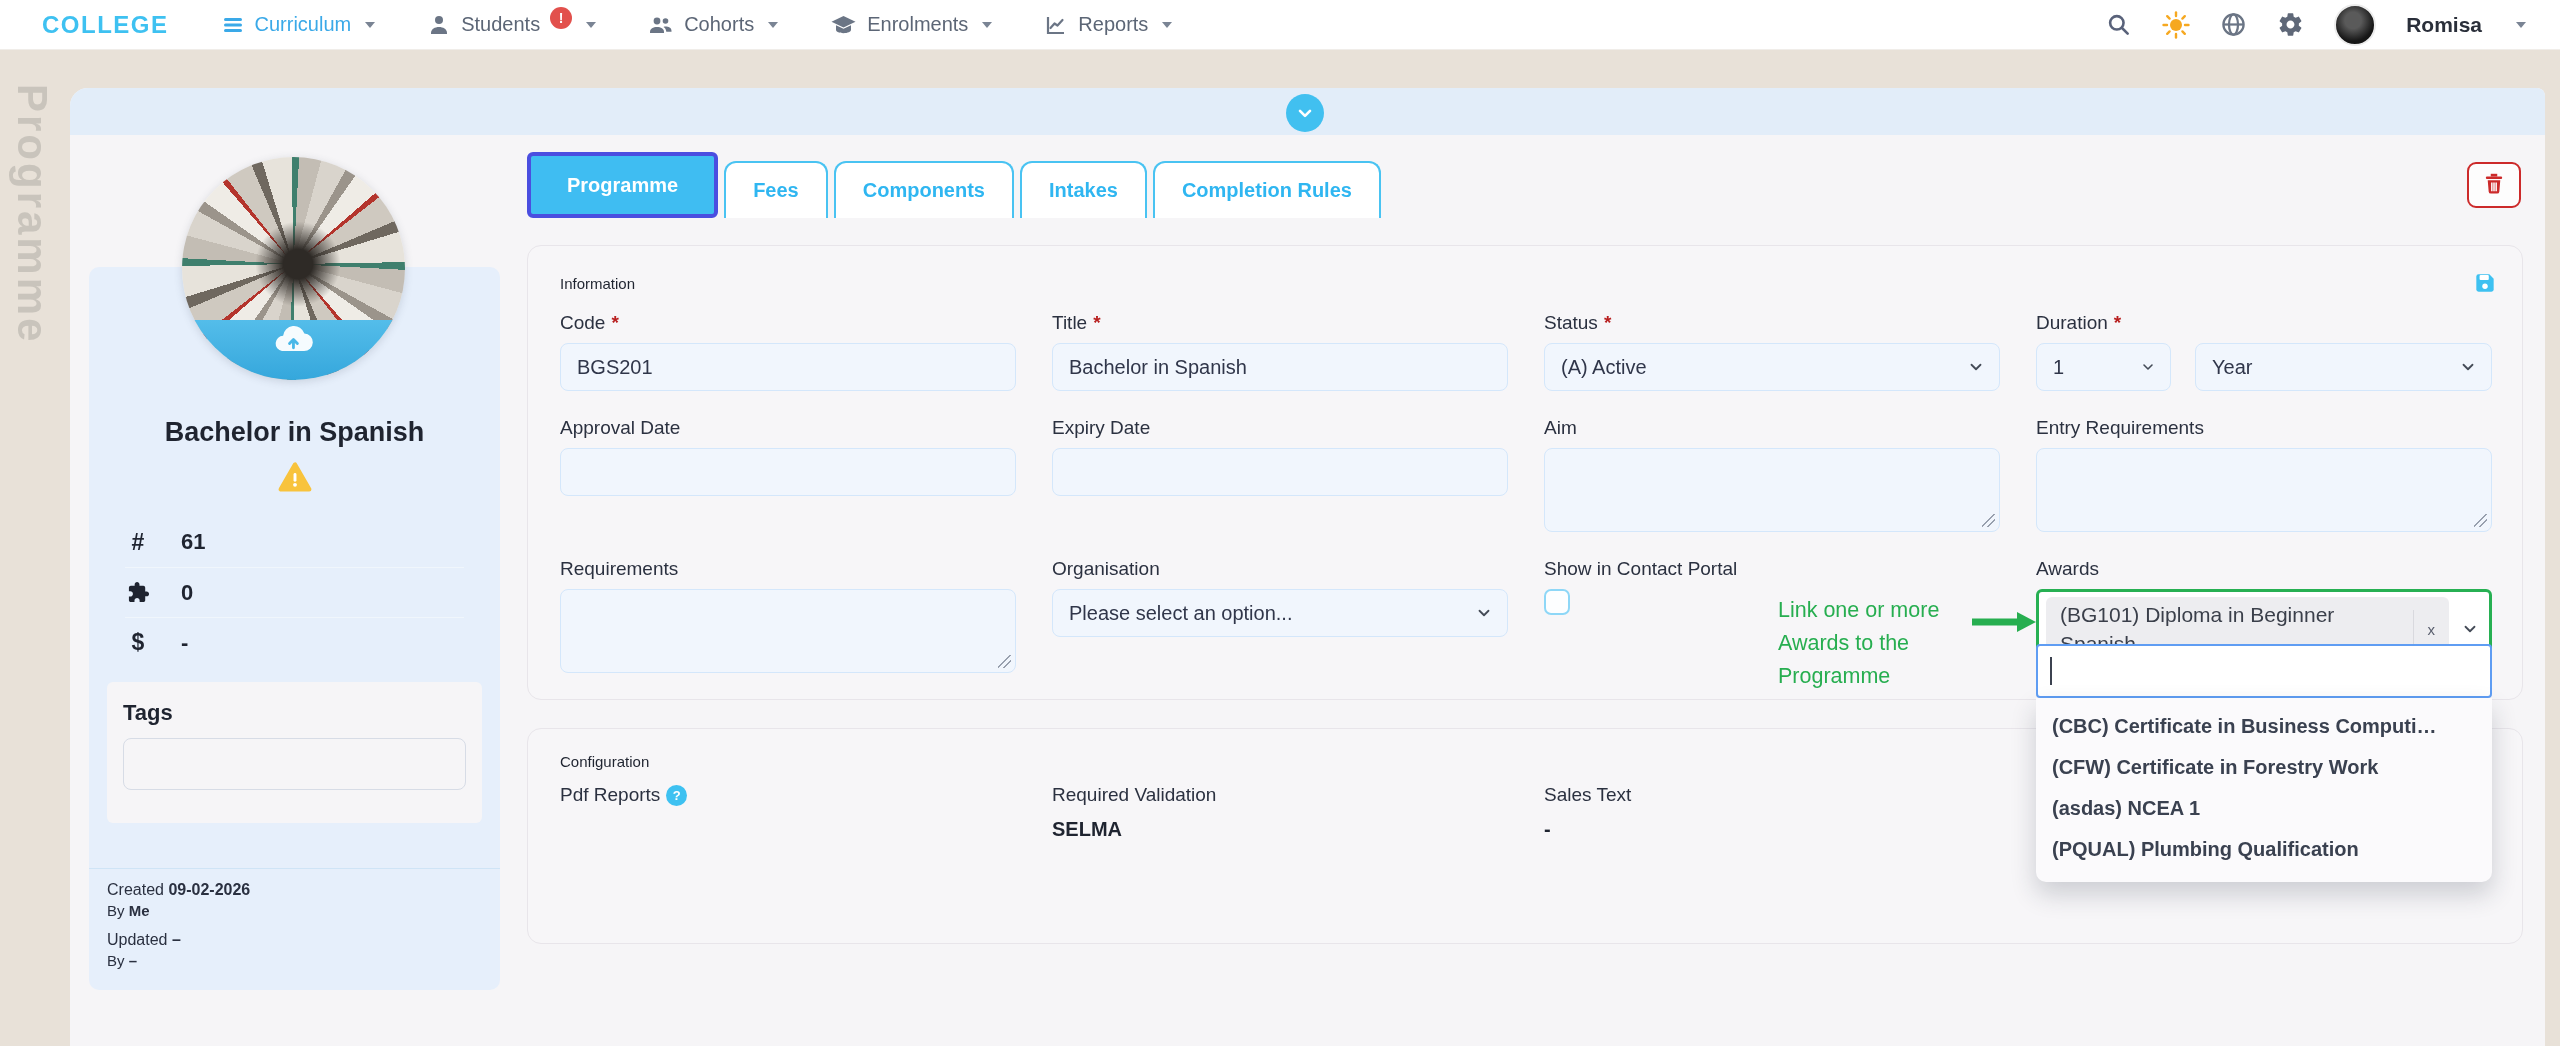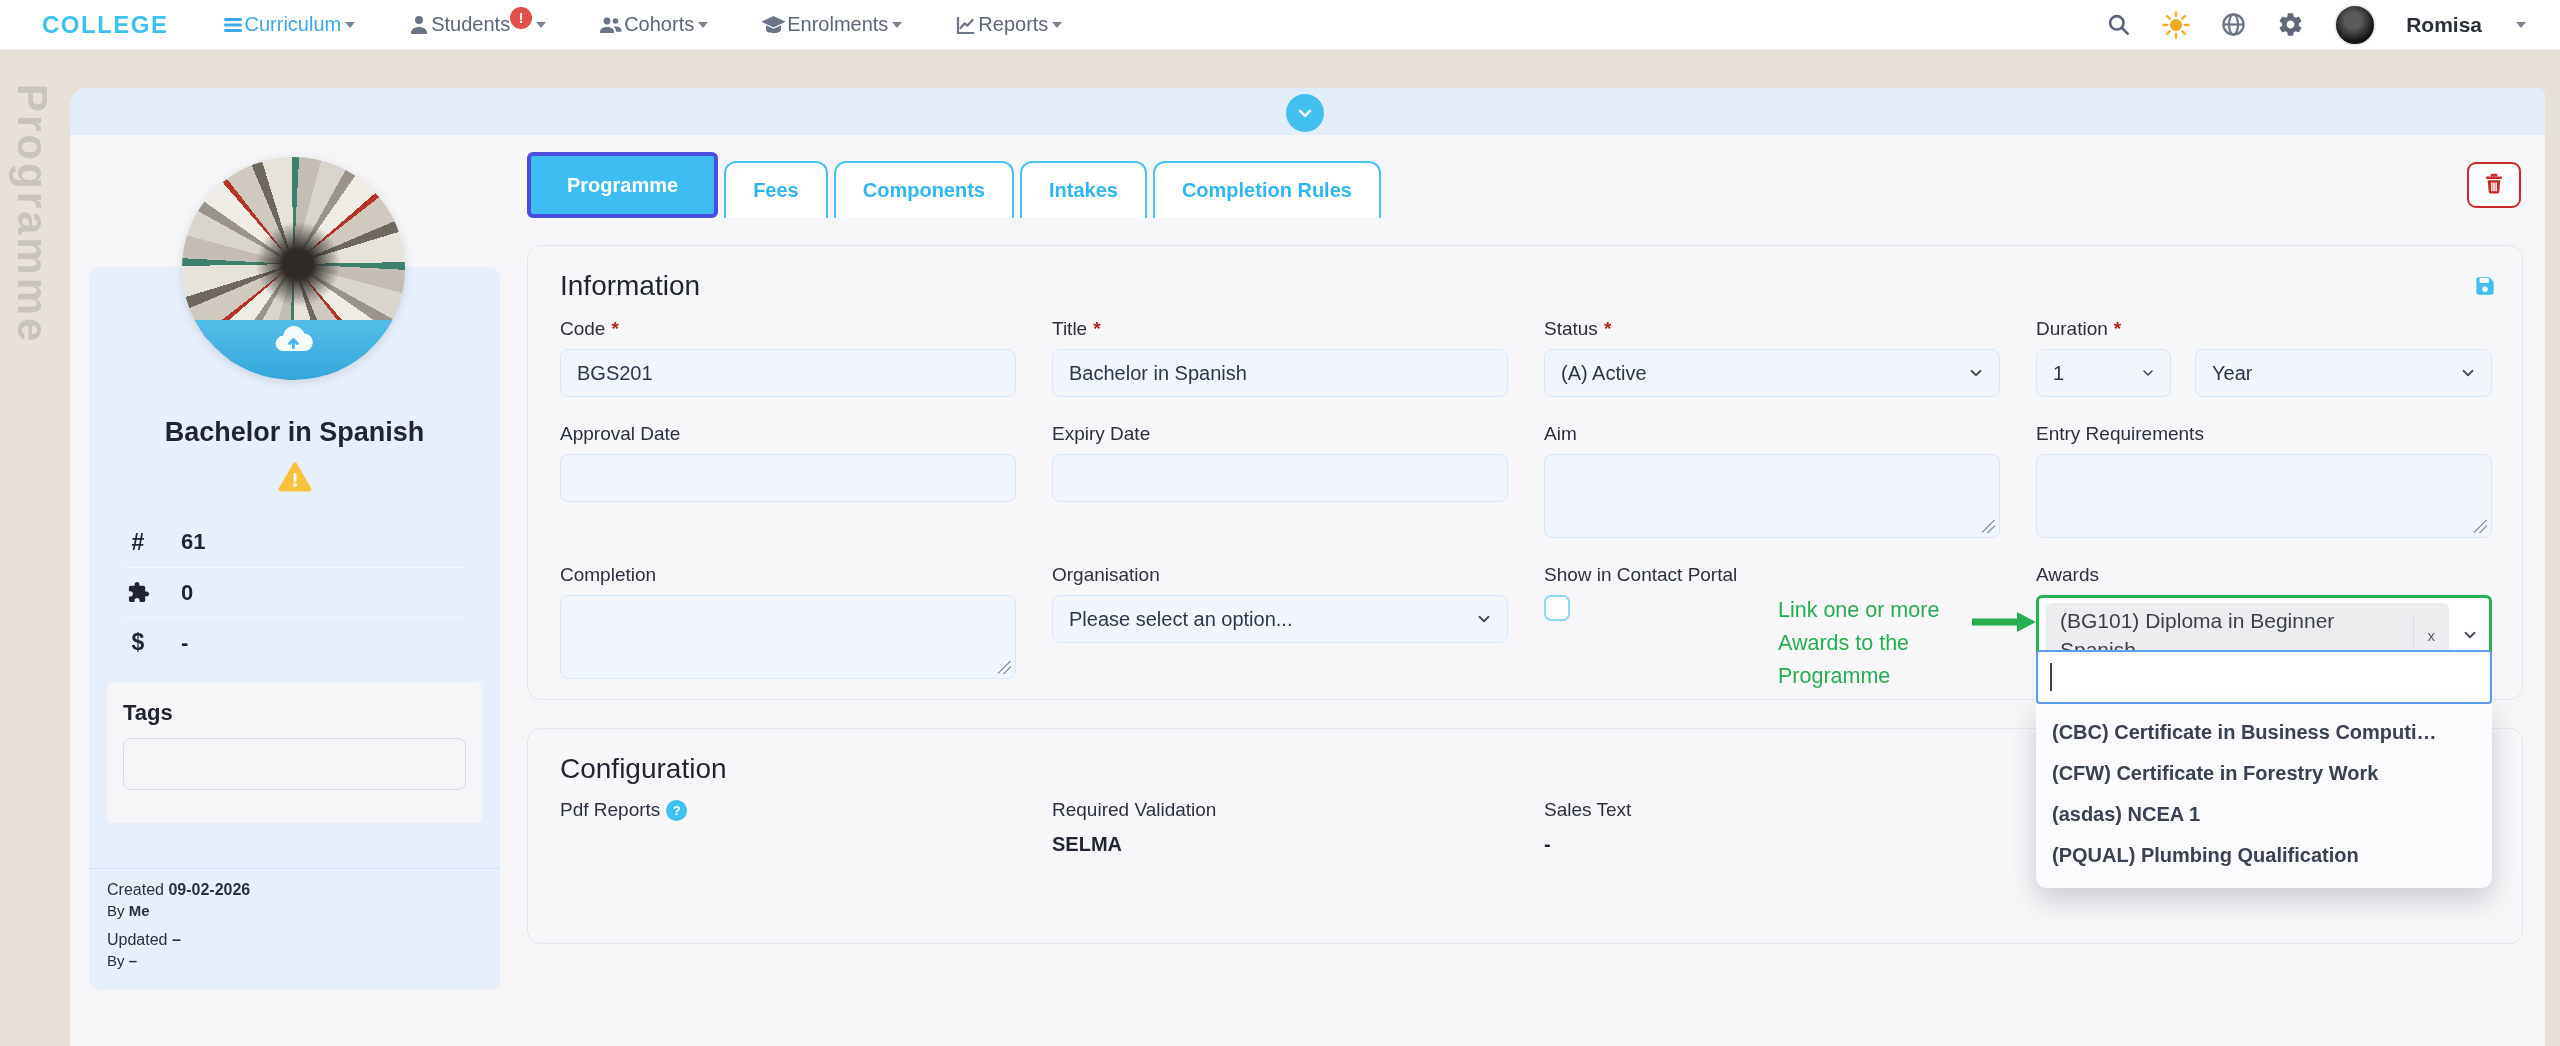--- a/index.html
+++ b/index.html
@@ -4,21 +4,21 @@
 <style>
   * { box-sizing: border-box; margin: 0; padding: 0; }
   body { font-family: "Liberation Sans", sans-serif; background:#e8e1d8; }
   .app { position:relative; width:2560px; height:1046px; background:#e8e1d8; overflow:hidden; }
 
   
   .nav { position:absolute; top:0; left:0; width:2560px; height:50px; background:#ffffff;
          display:flex; align-items:center; padding:0 34px 0 42px; z-index:20; border-bottom:1px solid #f0ede9;}
   .nav-left { display:flex; align-items:center; gap:52px; }
   .logo { font-size:24px; font-weight:800; letter-spacing:1.5px; color:#3ec1f1; cursor:pointer; }
-  .menu-item { display:flex; align-items:center; color:#5c6676; font-size:20px; cursor:pointer; }
+  .menu-item { display:flex; align-items:center; gap:10px; color:#5c6676; font-size:20px; cursor:pointer; }
   .menu-item .mi { display:flex; align-items:center; }
   .mi-label.accent { color:#3aa9e8; }
   .caret { width:0; height:0; border-left:5px solid transparent; border-right:5px solid transparent;
            border-top:6px solid #7a8494; margin-left:4px; }
   .badge { background:#e2504c; color:#fff; width:22px; height:22px; border-radius:50%;
            font-size:14px; font-weight:bold; display:flex; align-items:center; justify-content:center;
            position:relative; top:-7px; }
   .nav-right { margin-left:auto; display:flex; align-items:center; gap:30px; }
   .nav-icon { display:flex; align-items:center; cursor:pointer; }
   .nav-avatar { width:42px; height:42px; border-radius:50%;
@@ -80,21 +80,21 @@
   .delete-btn { position:absolute; left:2397px; top:74px; width:54px; height:46px; background:#fdfdfd;
                 border:2px solid #cc2a2a; border-radius:9px; display:flex; align-items:center;
                 justify-content:center; cursor:pointer; z-index:2; }
 
   
   .card { position:absolute; left:457px; width:1996px; background:#f7f6f8;
           border:1px solid #e8e5ea; border-radius:14px; }
   .card.info { top:157px; height:455px; z-index:3; }
   .card.config { top:640px; height:216px; z-index:1; }
   .card-head { display:flex; justify-content:space-between; align-items:center; padding:24px 24px 4px 32px; }
-  .card-title { font-size:28px; color:#1f2430; font-weight:normal; }
+  .card-title { font-size:15px; color:#1f2430; font-weight:normal; }
   .save-btn { cursor:pointer; display:flex; }
 
   .form-grid { display:grid; grid-template-columns:repeat(4, 1fr); column-gap:36px; row-gap:26px;
                padding:12px 30px 0 32px; align-items:start; }
   .label { font-size:19px; color:#2b3140; margin-bottom:9px; display:flex; align-items:center; gap:6px; }
   .req { color:#b81f1f; font-weight:bold; }
   .input, .select { height:48px; background:#f1f6fd; border:1px solid #d4e7fb; border-radius:8px;
                     font-size:20px; color:#30364a; width:100%; }
   .input { padding:0 16px; font-family:"Liberation Sans", sans-serif; outline:none; }
   .select { display:flex; align-items:center; justify-content:space-between; padding:0 14px 0 16px; cursor:pointer; }
@@ -419,21 +419,21 @@
             </div>
         </div>
         <div class="field">
           <div class="label">Entry Requirements</div>
           <div class="textarea">
               <span class="resize-handle"></span>
             </div>
         </div>
 
         <div class="field">
-          <div class="label">Completion</div>
+          <div class="label">Requirements</div>
           <div class="textarea">
               <span class="resize-handle"></span>
             </div>
         </div>
         <div class="field">
           <div class="label">Organisation</div>
           <div class="select">
             <span>Please select an option...</span>
             <svg width="18" height="18" viewBox="0 0 24 24" fill="none" stroke="#444b57" stroke-width="2.4" stroke-linecap="round" stroke-linejoin="round">
                 <polyline points="6,9 12,15 18,9"></polyline>

